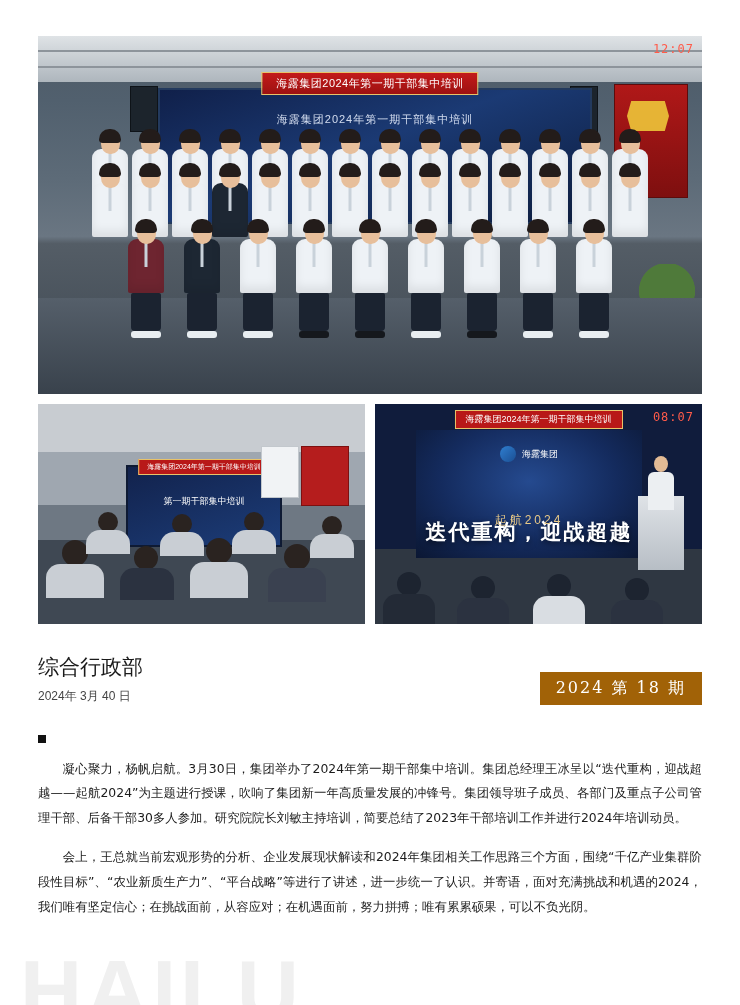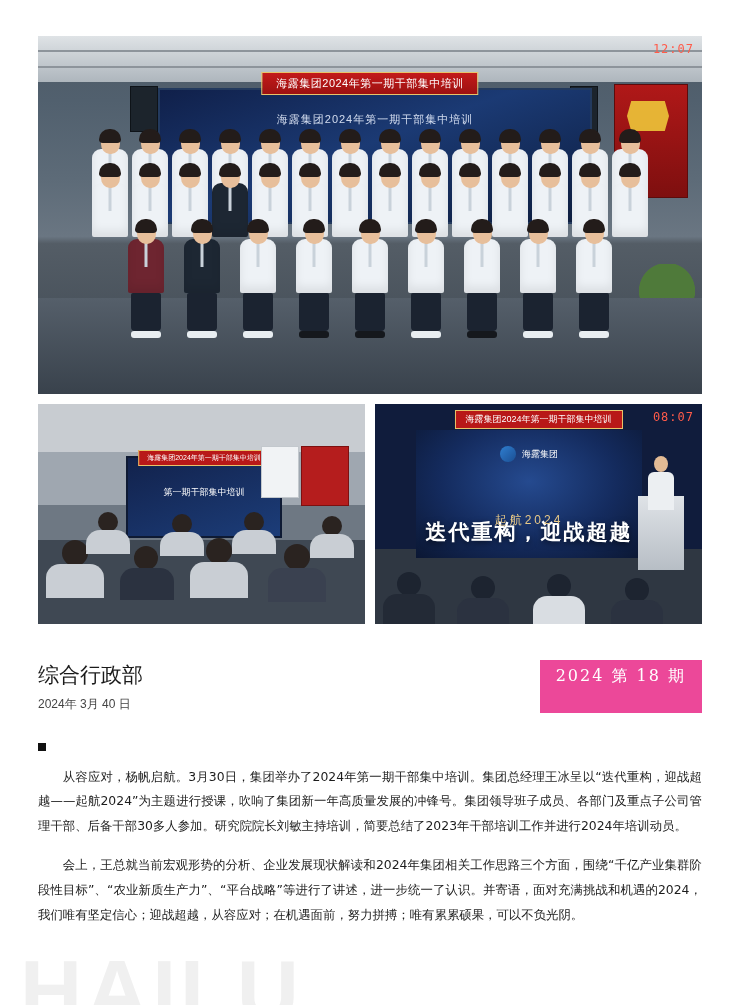--- a/index.html
+++ b/index.html
@@ -211,21 +211,21 @@
   }
   .p-shoes.dark { background: #15181d; }
 
   
   .aud-bg {
     position: absolute; inset: 0;
     background: linear-gradient(to bottom,#c8ccd1 0 22%, #9fa7b0 22% 46%, #6e7883 46% 62%, #3f4853 62% 100%);
   }
   .aud-screen {
     position: absolute;
-    left: 88px; top: 52px; width: 152px; height: 78px;
+    left: 88px; top: 61px; width: 152px; height: 78px;
     background: linear-gradient(160deg,#12224c,#1c3d79);
     border: 2px solid #0e1a33;
   }
   .aud-screen-text {
     position: absolute;
     left: 50%; top: 44%;
     transform: translate(-50%,-50%);
     color: #fff;
     font-size: 9px;
     white-space: nowrap;
@@ -316,37 +316,38 @@
   .sp-head {
     width: 14px; height: 16px; border-radius: 50%;
     background: #e3bb95; margin: 0 auto;
   }
   .sp-body {
     width: 26px; height: 38px; background: #eceff2; border-radius: 6px 6px 0 0;
   }
 
   
   .meta {
-    margin: 36px 38px 0 38px;
+    margin: 28px 38px 0 38px;
     display: flex;
+    align-items: flex-end;
     justify-content: space-between;
   }
   .dept {
     font-family: "DejaVu Serif", serif;
     font-size: 21px;
     color: #1a1a1a;
     line-height: 1.5;
   }
   .date {
     font-size: 12px;
     color: #444;
     margin-top: 4px;
   }
   .issue {
-    background: #ec4899;
+    background: #a16207;
     color: #ffffff;
     font-size: 16px;
     padding: 6px 16px;
     letter-spacing: 2px;
     font-family: "DejaVu Serif", serif;
     white-space: nowrap;
   }
 
   
   .article {
@@ -719,17 +720,17 @@
       <div class="dept">综合行政部</div>
       <div class="date">2024年 3月 40 日</div>
     </div>
     <div class="issue">2024  第 18 期</div>
   </div>
 
   <div class="article">
     <div class="headline">
       <span class="bullet-sq"></span>
     </div>
-    <p class="para">从容应对，杨帆启航。3月30日，集团举办了2024年第一期干部集中培训。集团总经理王冰呈以“迭代重构，迎战超越——起航2024”为主题进行授课，吹响了集团新一年高质量发展的冲锋号。集团领导班子成员、各部门及重点子公司管理干部、后备干部30多人参加。研究院院长刘敏主持培训，简要总结了2023年干部培训工作并进行2024年培训动员。</p>
-    <p class="para">会上，王总就当前宏观形势的分析、企业发展现状解读和2024年集团相关工作思路三个方面，围绕“千亿产业集群阶段性目标”、“农业新质生产力”、“平台战略”等进行了讲述，进一步统一了认识。并寄语，面对充满挑战和机遇的2024，我们唯有坚定信心；迎战超越，从容应对；在机遇面前，努力拼搏；唯有累累硕果，可以不负光阴。</p>
+    <p class="para">凝心聚力，杨帆启航。3月30日，集团举办了2024年第一期干部集中培训。集团总经理王冰呈以“迭代重构，迎战超越——起航2024”为主题进行授课，吹响了集团新一年高质量发展的冲锋号。集团领导班子成员、各部门及重点子公司管理干部、后备干部30多人参加。研究院院长刘敏主持培训，简要总结了2023年干部培训工作并进行2024年培训动员。</p>
+    <p class="para">会上，王总就当前宏观形势的分析、企业发展现状解读和2024年集团相关工作思路三个方面，围绕“千亿产业集群阶段性目标”、“农业新质生产力”、“平台战略”等进行了讲述，进一步统一了认识。并寄语，面对充满挑战和机遇的2024，我们唯有坚定信心；在挑战面前，从容应对；在机遇面前，努力拼搏；唯有累累硕果，可以不负光阴。</p>
   </div>
 
 </div>
 
 </body></html>

